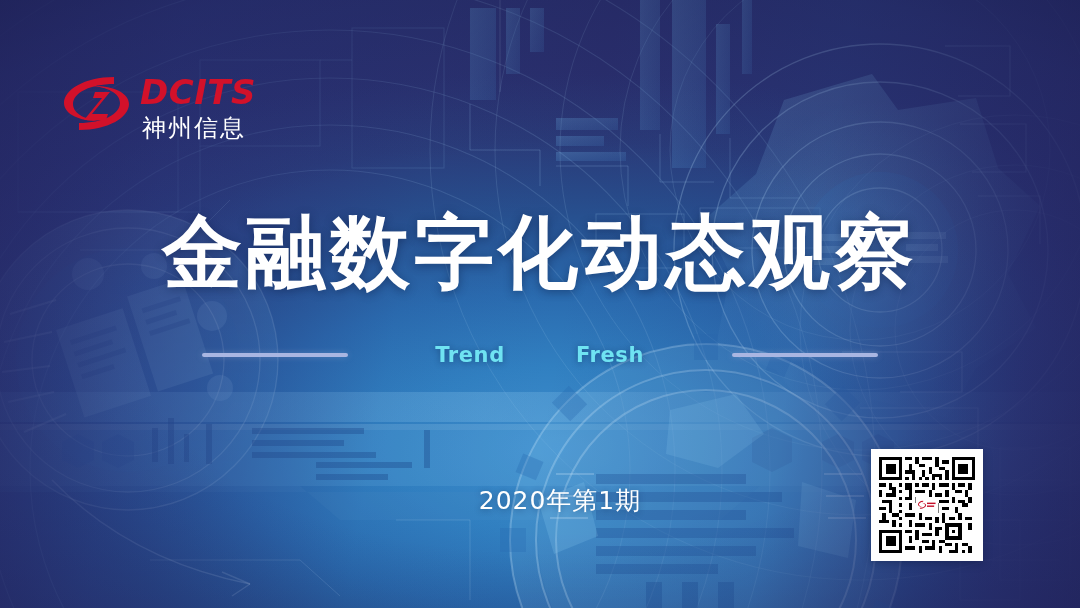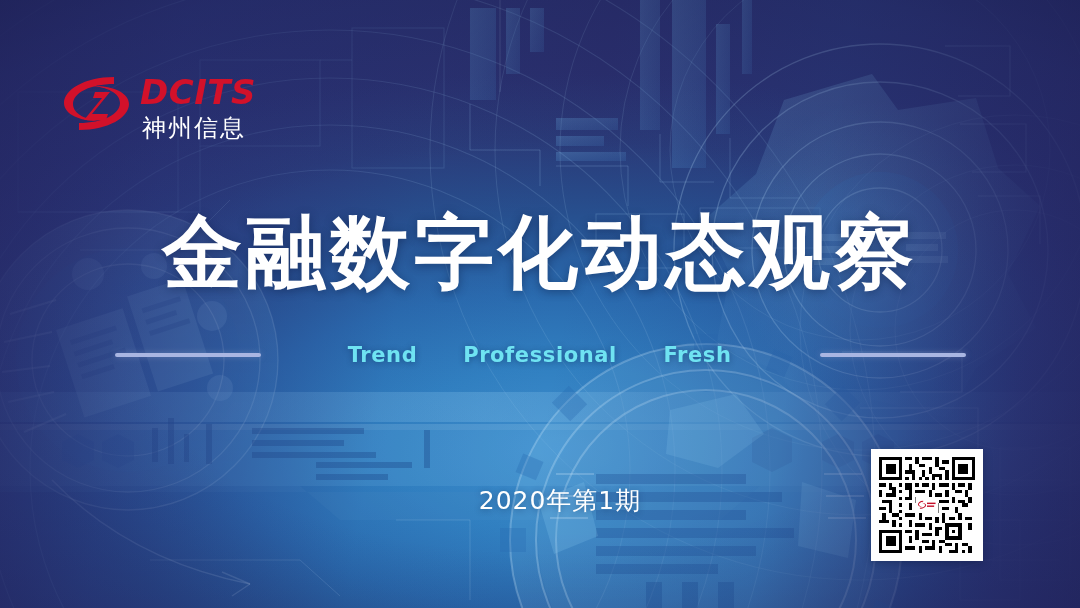--- a/index.html
+++ b/index.html
@@ -375,21 +375,20 @@
       </g>
     </svg>
   </div>
 
   <div class="title">金融数字化动态观察</div>
 
   <div class="tagrow">
     <div class="tagline-rule"></div>
     <div class="gapL"></div>
     <div class="tagword w1">Trend</div>
-    <div class="tagword w2">Professional</div>
     <div class="tagword w3">Fresh</div>
     <div class="gapL"></div>
     <div class="tagline-rule"></div>
   </div>
 
   <div class="issue">2020年第1期</div>
 
   <div class="qr-card">
     <svg viewBox="0 0 29 29" shape-rendering="crispEdges" xmlns="http://www.w3.org/2000/svg">
       <rect width="29" height="29" fill="#ffffff"></rect>

